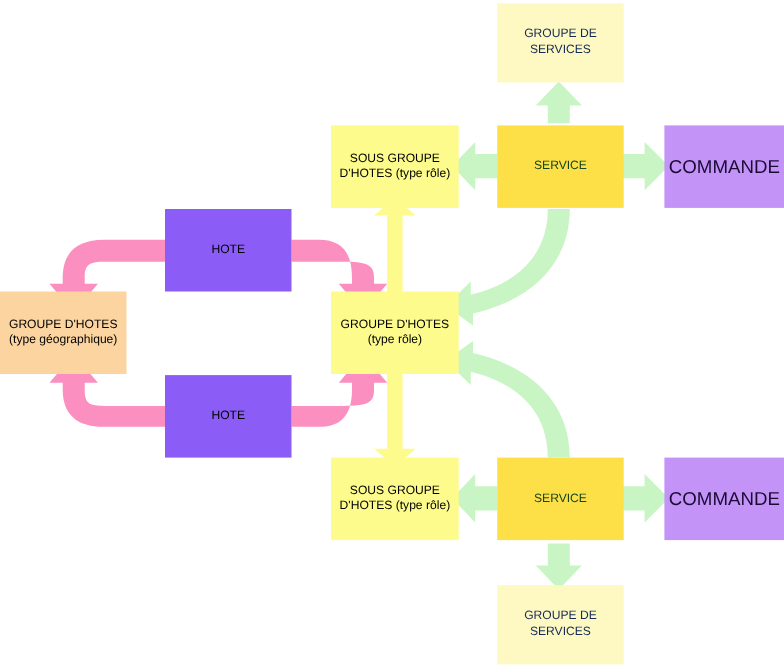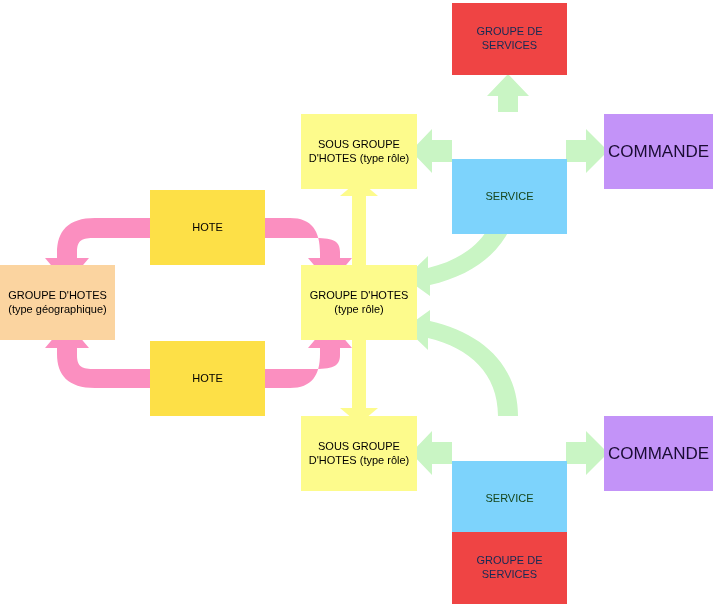--- a/index.html
+++ b/index.html
@@ -31,24 +31,24 @@
     text-align: center;
     line-height: 1.25;
     z-index: 5;
   }
   .node .label {
     display: block;
     white-space: pre-line;
     padding: 0 4px;
   }
   .n-orange { background: #fbd4a0; color: #000000; font-size: 11px; }
-  .n-pink   { background: #fde047; color: #000000; font-size: 11px; }
+  .n-pink   { background: #8b5cf6; color: #000000; font-size: 11px; }
   .n-yellow { background: #fdfb8c; color: #000000; font-size: 11px; }
-  .n-green  { background: #7dd3fc; color: #16451a; font-size: 11px; margin-top: 45px; }
-  .n-blue   { background: #ef4444; color: #132b55; font-size: 11px; }
+  .n-green  { background: #fde047; color: #16451a; font-size: 11px; }
+  .n-blue   { background: #fef9c3; color: #132b55; font-size: 11px; }
   .n-purple { background: #c393f8; color: #1a0b33; font-size: 17px; }
 </style>
 </head>
 <body>
 
 <div id="canvas">
 
   <svg id="arrow-layer" viewBox="0 0 713 606" width="713" height="606" xmlns="http://www.w3.org/2000/svg">
 
     <path d="M150,218

